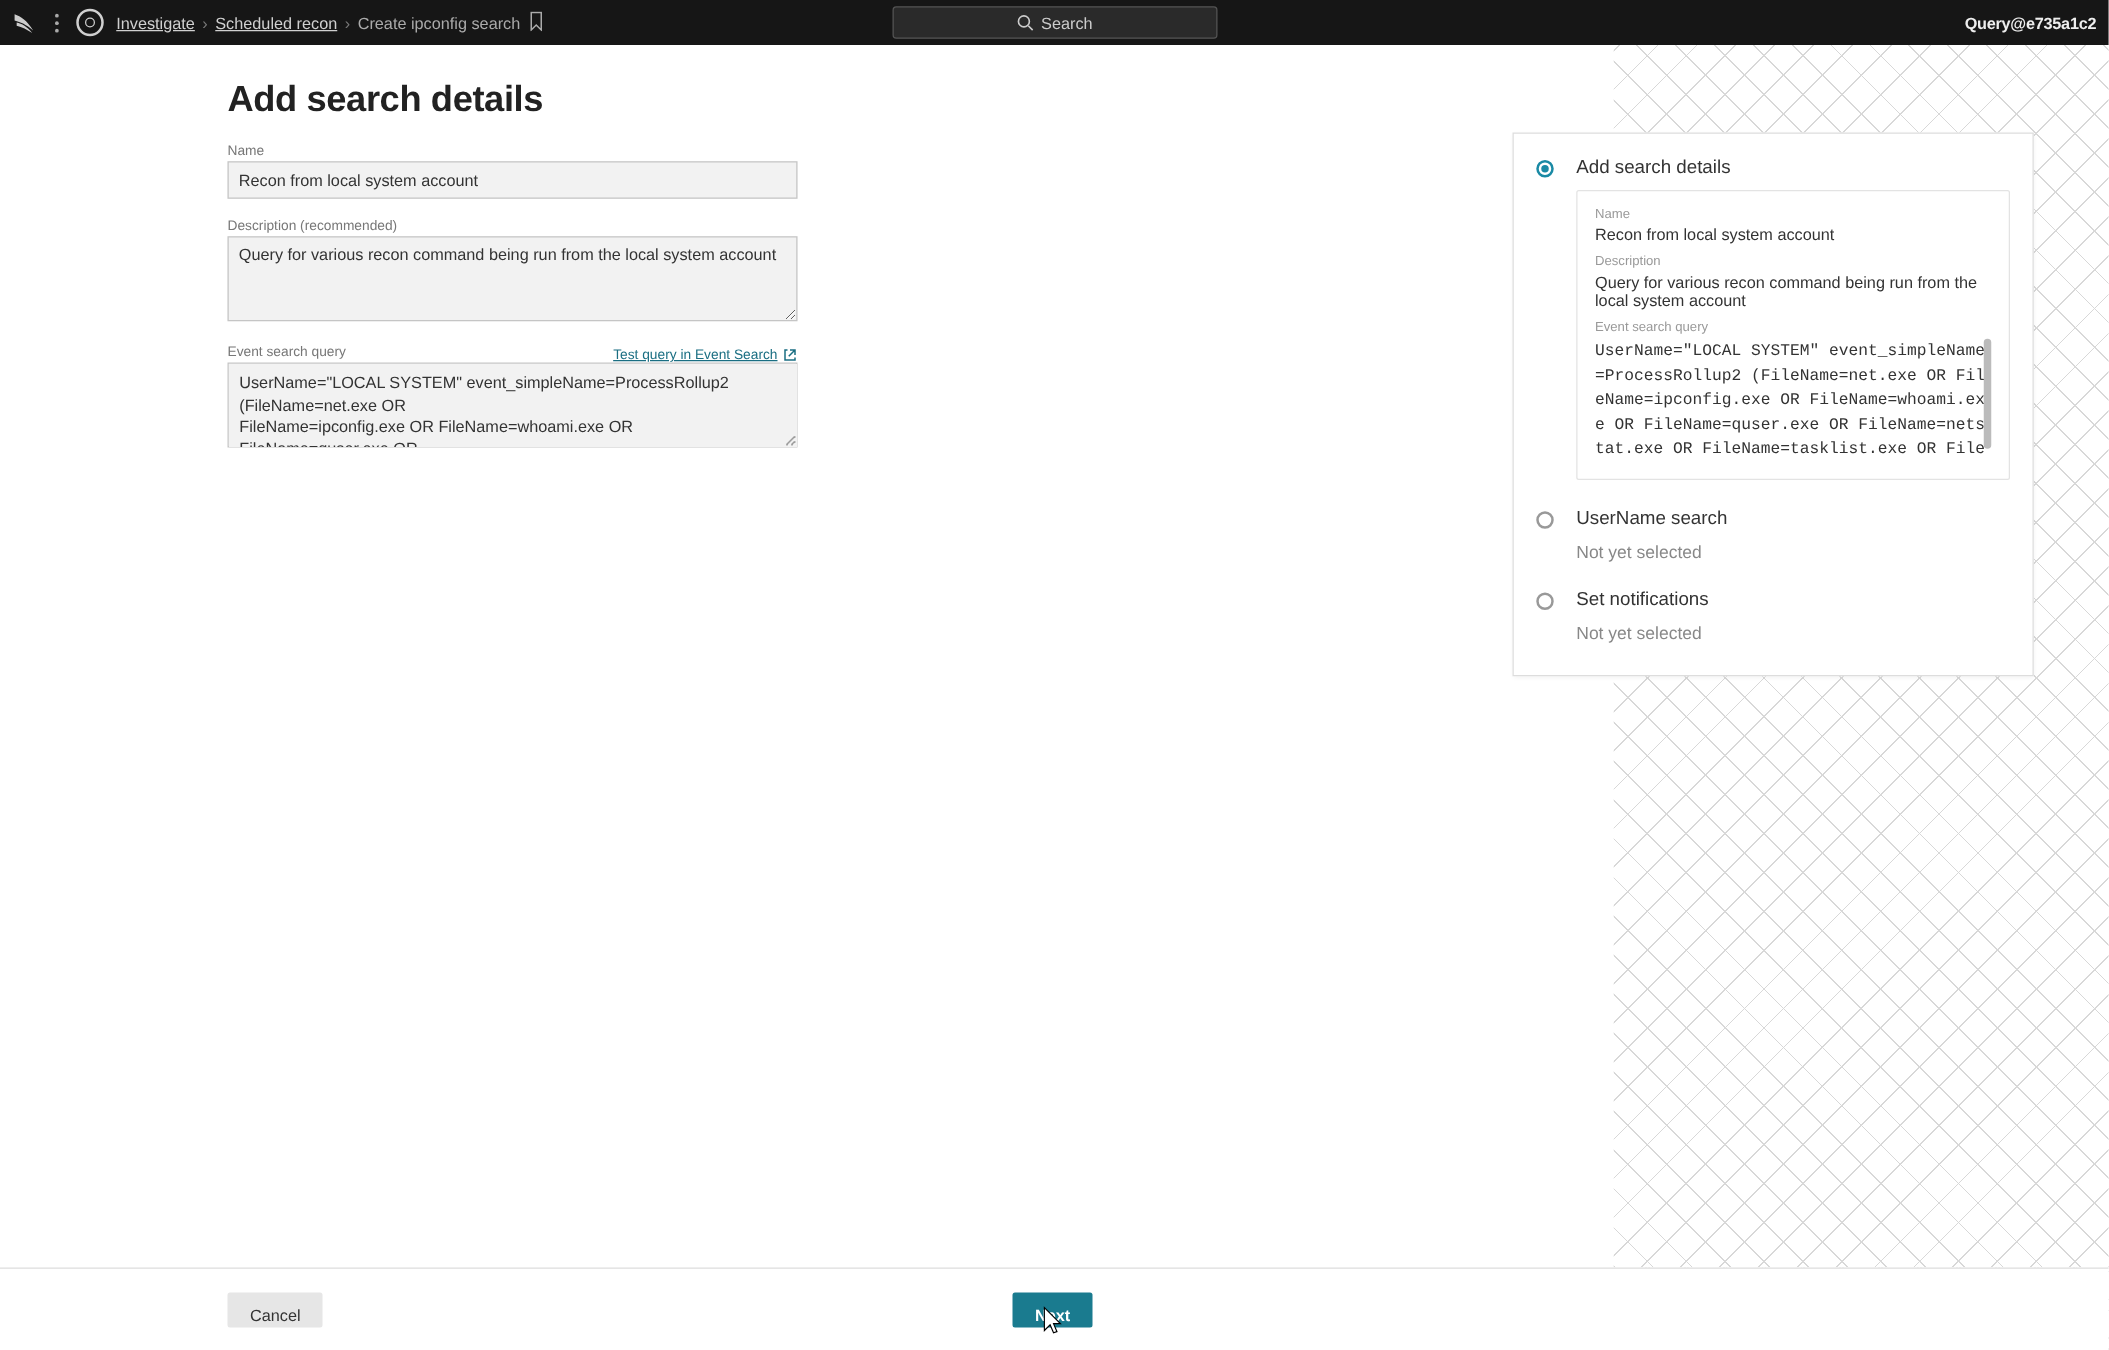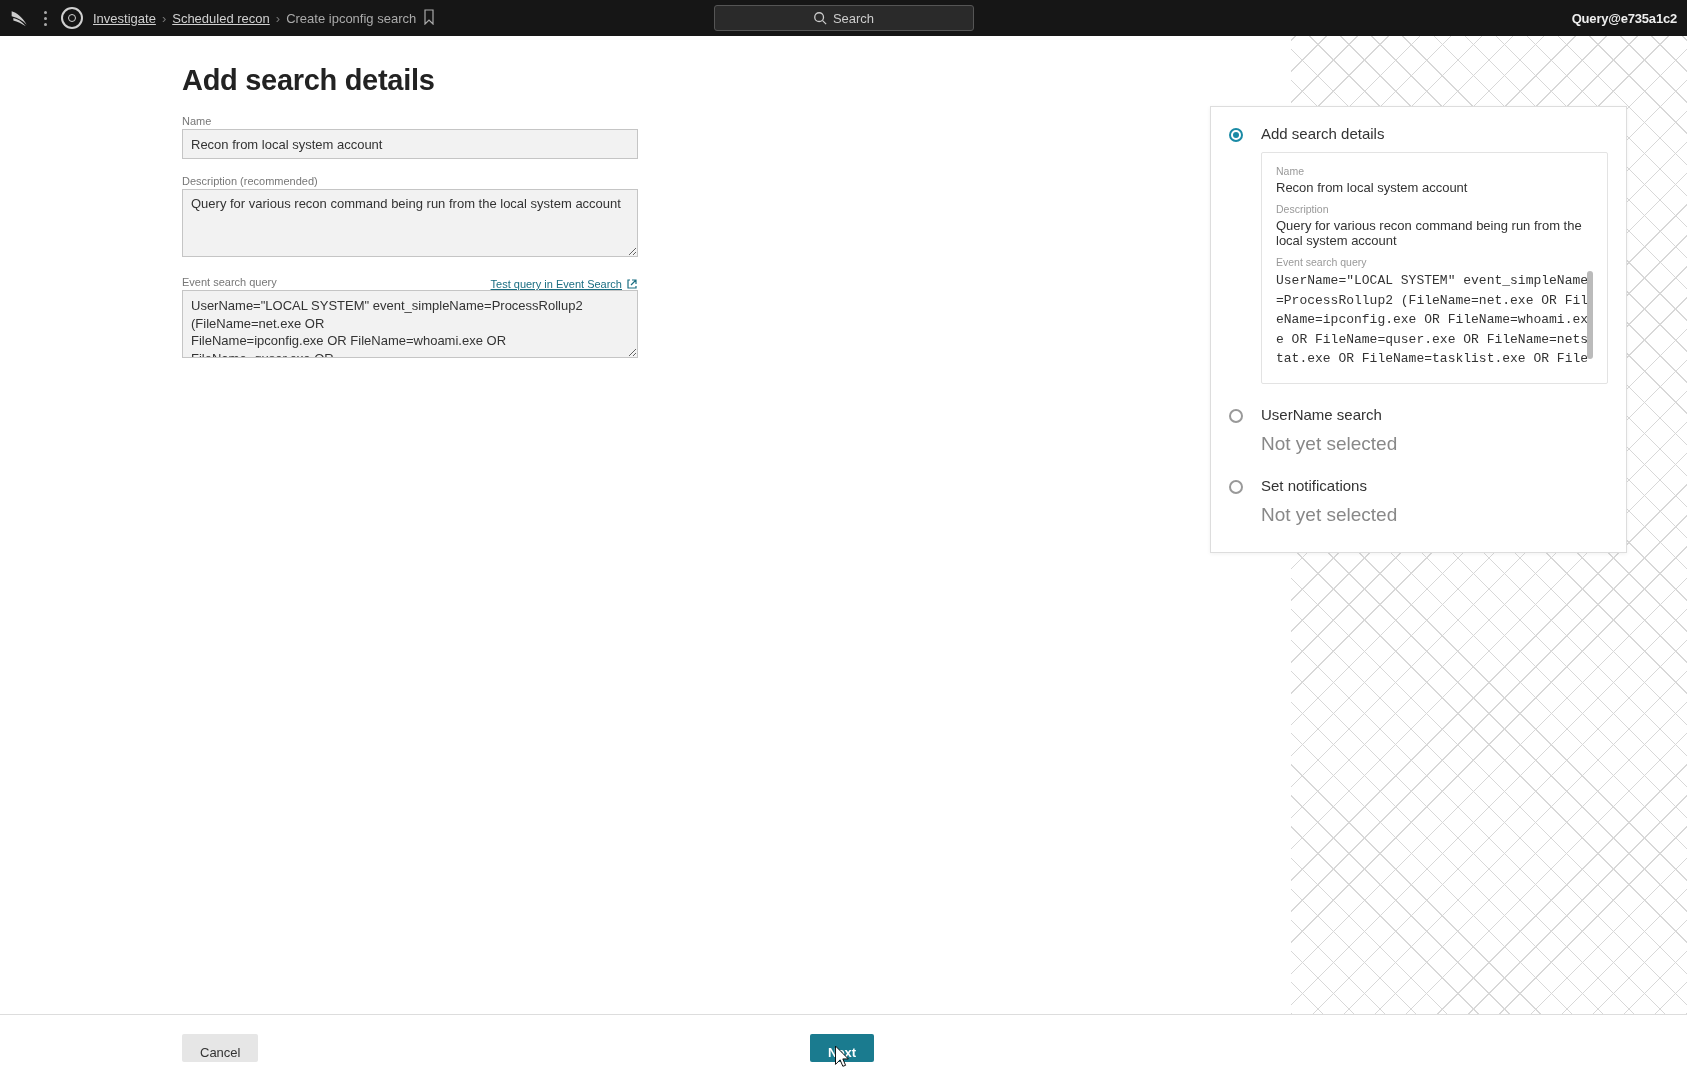--- a/index.html
+++ b/index.html
@@ -56,21 +56,21 @@
   .step-marker.active { border-color:#1a8aa5;}
   .step-marker.active::after { content:""; position:absolute; inset:2px; background:#1a8aa5; border-radius:50%;}
   .step-title { font-size:15px; color:#333; font-weight:400; margin-bottom:10px;}
   .step-card { border:1px solid #e3e3e3; border-radius:2px; padding:12px 14px; background:#fff;}
   .summary-label { font-size:10.5px; color:#999; margin-top:8px;}
   .summary-label:first-child{ margin-top:0;}
   .summary-value { font-size:13px; color:#333; margin-top:3px; word-break:break-word;}
   .summary-query { font-family:"Courier New",monospace; font-size:13px; color:#333; margin-top:3px; max-height:100px; overflow:hidden; position:relative; line-height:1.5; word-break:break-all;}
   .summary-query-wrap { position:relative; }
   .query-scroll-thumb { position:absolute; right:0; top:0; width:6px; height:88px; background:#bbb; border-radius:3px;}
-  .not-selected { font-size:19px; color:#888; margin-top:6px;}
+  .not-selected { font-size:14px; color:#888; margin-top:6px;}
 
   
   .footer { height:66px; border-top:1px solid #ddd; display:flex; align-items:center; padding:0 0 0 182px; flex-shrink:0; position:relative; background:#fff; z-index:5;}
   .btn { height:28px; padding:11px 18px; font-size:13px; border-radius:2px; border:none; cursor:pointer;}
   .btn-cancel { background:#e6e6e6; color:#333; }
   .btn-next { background:#1a7b8f; color:#ffffff; font-weight:600; position:absolute; left:810px;}
   
   .cursor { position:absolute; left:830px; top:29px; pointer-events:none;}
   .cursor svg { width:22px; height:28px; }
 

